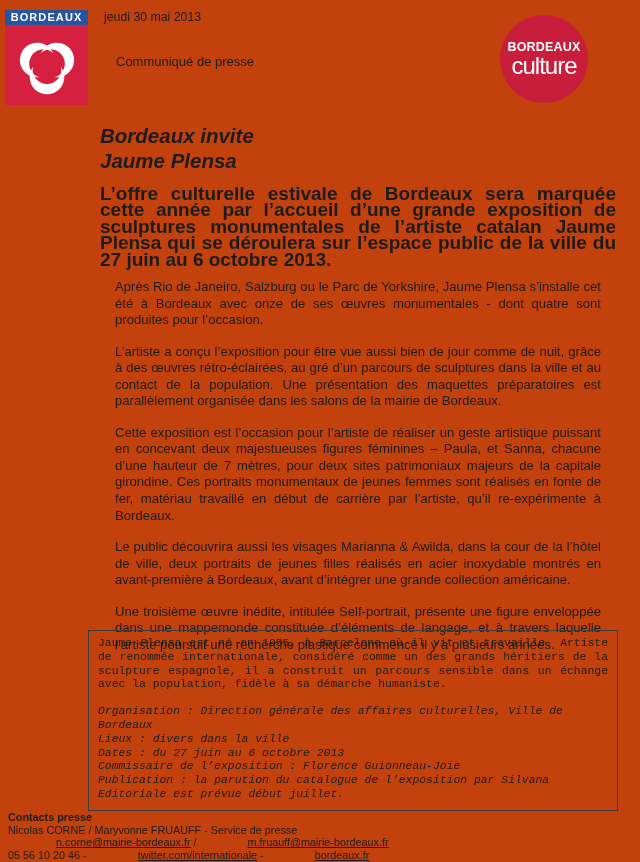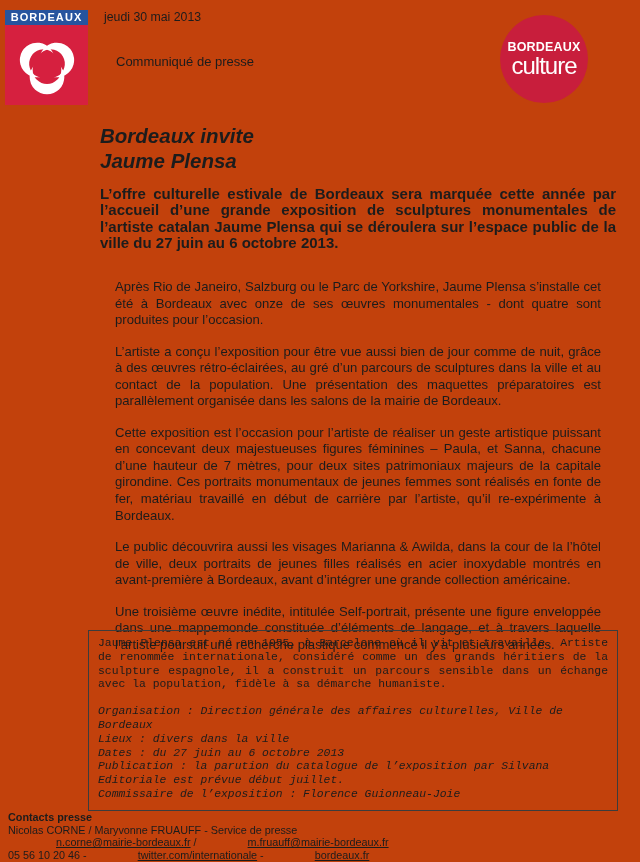--- a/index.html
+++ b/index.html
@@ -38,21 +38,21 @@
     font-size:24px;letter-spacing:-1px;
   }
 
   
   .title{
     position:absolute;left:100px;top:123px;width:516px;
     font-size:20.5px;font-weight:bold;font-style:italic;line-height:25px;
   }
   .lead{
     position:absolute;left:100px;top:186px;width:516px;
-    font-size:15px;font-weight:bold;line-height:16.4px;text-align:justify;
+    font-size:19px;font-weight:bold;line-height:16.4px;text-align:justify;
   }
   .bodytext{
     position:absolute;left:100px;top:264px;width:516px;
     font-size:13.1px;line-height:16.55px;text-align:justify;
   }
   .bodytext p{margin:15px;}
 
   
   .infobox{
     position:absolute;left:88px;top:630px;width:510px;
@@ -115,22 +115,22 @@
     <p>Le public découvrira aussi les visages Marianna &amp; Awilda, dans la cour de la l’hôtel de ville, deux portraits de jeunes filles réalisés en acier inoxydable montrés en avant-première à Bordeaux, avant d’intégrer une grande collection américaine.</p>
     <p>Une troisième œuvre inédite, intitulée Self-portrait, présente une figure enveloppée dans une mappemonde constituée d’éléments de langage, et à travers laquelle l’artiste poursuit une recherche plastique commencé il y a plusieurs années.</p>
   </div>
 
   <div class="infobox">
     <p class="bio">Jaume Plensa est né en 1955, à Barcelone où il vit et travaille. Artiste de renommée internationale, considéré comme un des grands héritiers de la sculpture espagnole, il a construit un parcours sensible dans un échange avec la population, fidèle à sa démarche humaniste.</p>
     <div class="spacer"></div>
     <div class="detail">Organisation : Direction générale des affaires culturelles, Ville de Bordeaux</div>
     <div class="detail">Lieux : divers dans la ville</div>
     <div class="detail">Dates : du 27 juin au 6 octobre 2013</div>
+    <div class="detail">Commissaire de l’exposition : Florence Guionneau-Joie</div>
     <div class="detail">Publication : la parution du catalogue de l’exposition par Silvana Editoriale est prévue début juillet.</div>
-    <div class="detail">Commissaire de l’exposition : Florence Guionneau-Joie</div>
   </div>
 
   <div class="footer">
     <div class="f-head">Contacts presse</div>
     <div>Nicolas CORNE / Maryvonne FRUAUFF - Service de presse</div>
     <div>
       <a>n.corne@mairie-bordeaux.fr</a><span> / </span><a>m.fruauff@mairie-bordeaux.fr</a>
     </div>
     <div>
       <span>05 56 10 20 46</span><span> - </span><a>twitter.com/internationale</a><span> - </span><a>bordeaux.fr</a>

